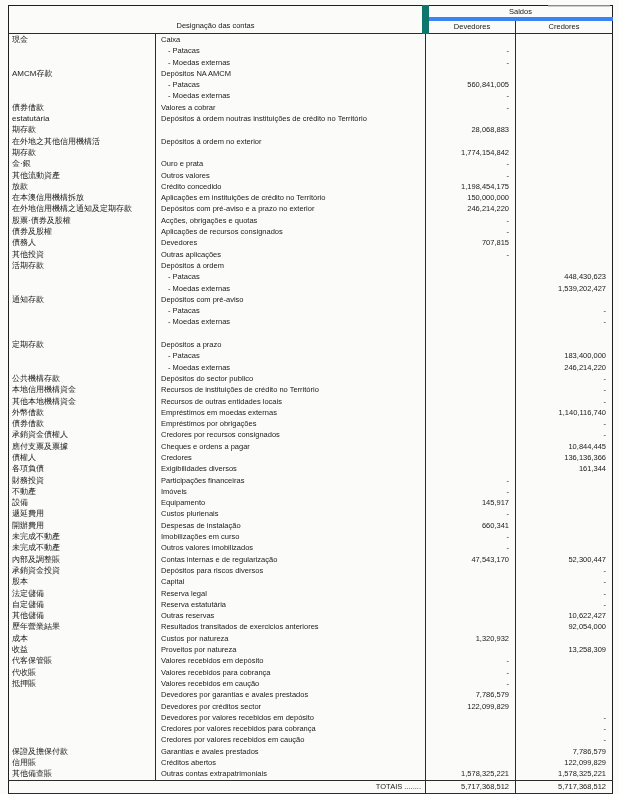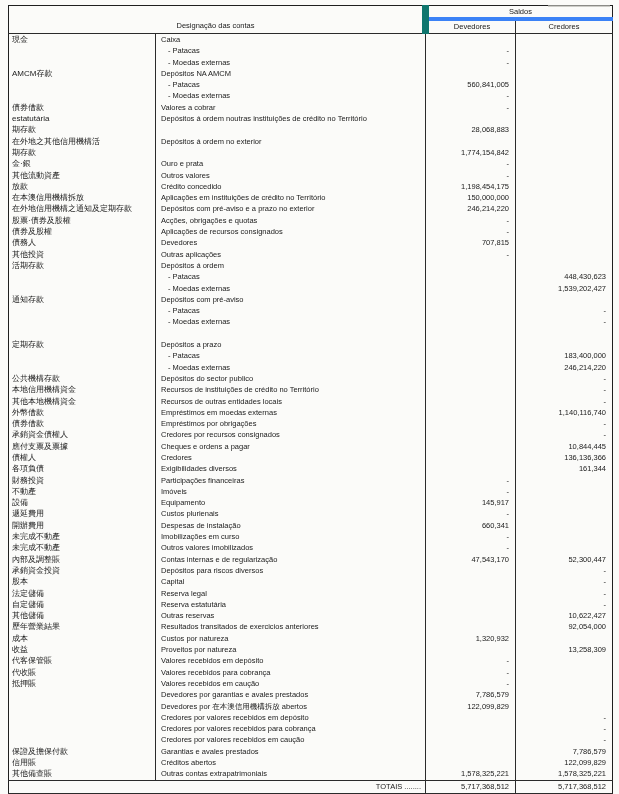--- a/index.html
+++ b/index.html
@@ -450,27 +450,27 @@
           <td class="cre"></td>
         </tr>
         <tr>
           <td class="zh"></td>
           <td class="pt">Devedores por garantias e avales prestados</td>
           <td class="dev">7,786,579</td>
           <td class="cre"></td>
         </tr>
         <tr>
           <td class="zh"></td>
-          <td class="pt">Devedores por 在本澳信用機構拆放 abertos</td>
+          <td class="pt">Devedores por créditos sector</td>
           <td class="dev">122,099,829</td>
           <td class="cre"></td>
         </tr>
         <tr>
           <td class="zh"></td>
-          <td class="pt">Credores por valores recebidos em depósito</td>
+          <td class="pt">Devedores por valores recebidos em depósito</td>
           <td class="dev"></td>
           <td class="cre">-</td>
         </tr>
         <tr>
           <td class="zh"></td>
           <td class="pt">Credores por valores recebidos para cobrança</td>
           <td class="dev"></td>
           <td class="cre">-</td>
         </tr>
         <tr>

